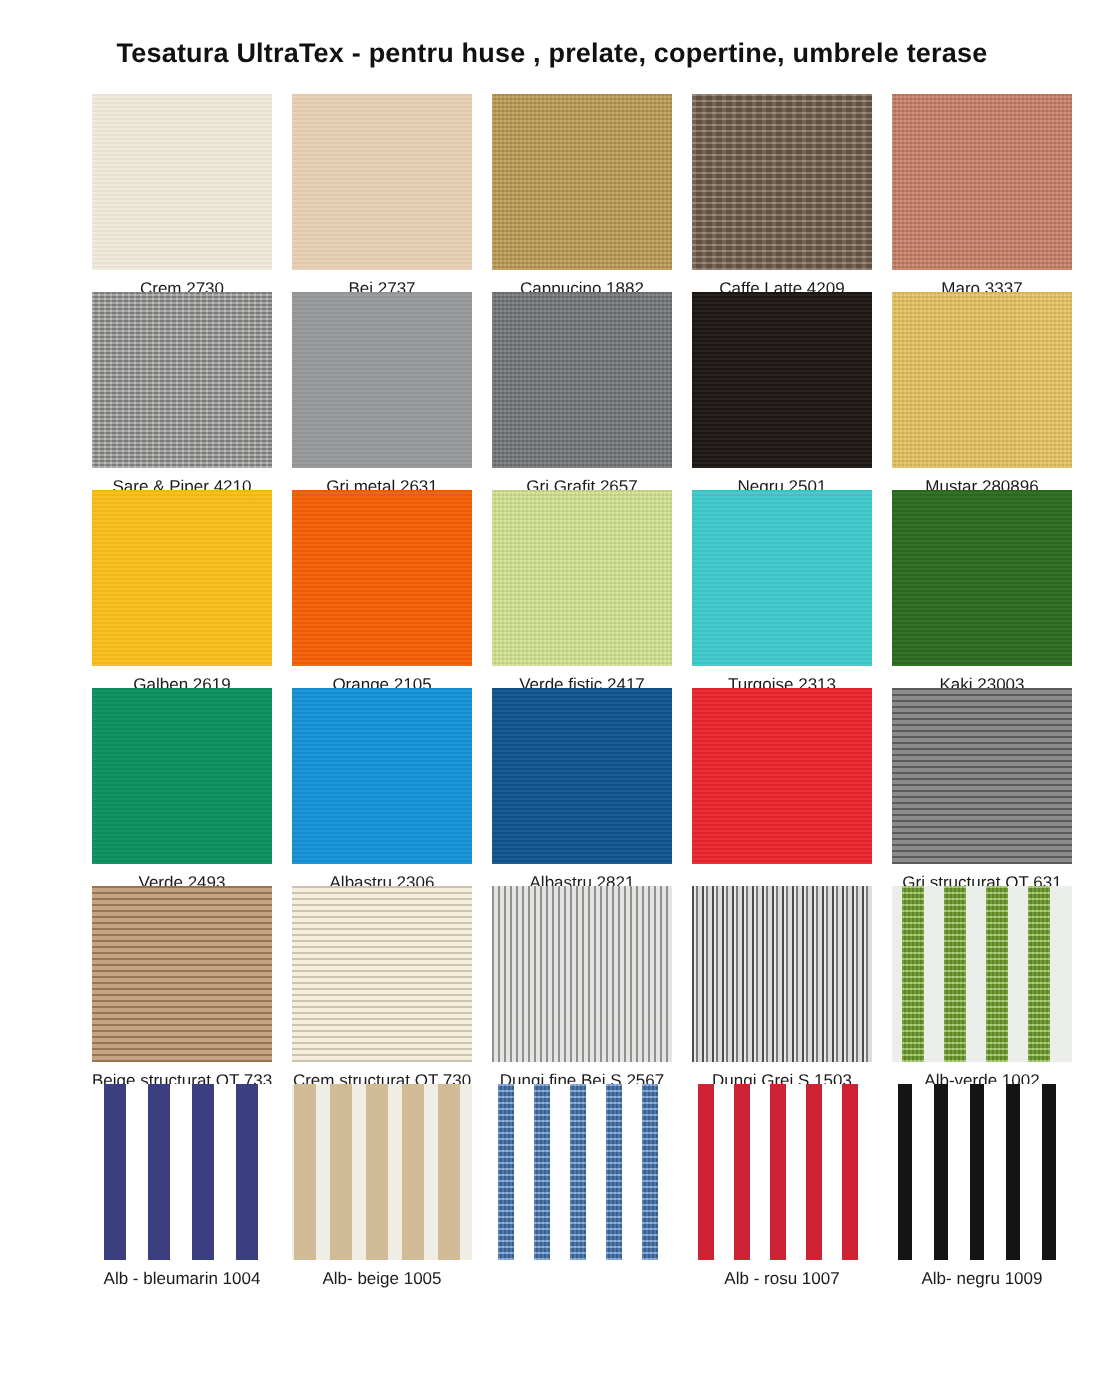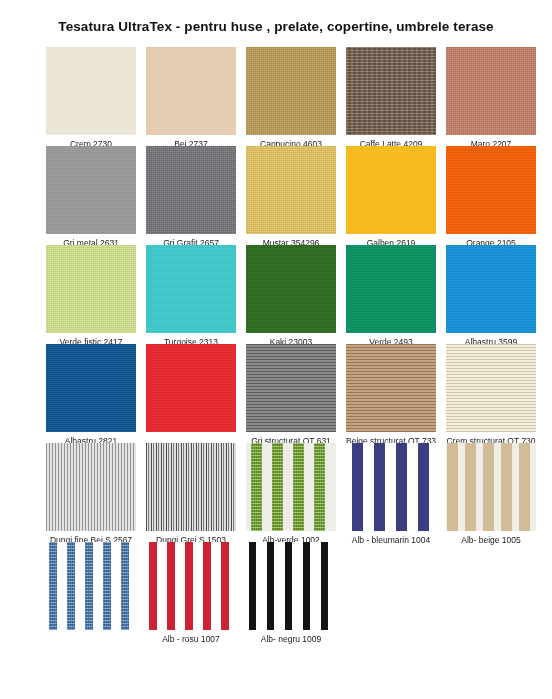--- a/index.html
+++ b/index.html
@@ -135,41 +135,49 @@
       <div class="cell">
         <div class="swatch tex-flat" style="background-color: rgb(239, 233, 218);"></div>
         <div class="label">Crem 2730</div>
       </div>
       <div class="cell">
         <div class="swatch tex-flat" style="background-color: rgb(231, 207, 178);"></div>
         <div class="label">Bej 2737</div>
       </div>
       <div class="cell">
         <div class="swatch tex-weave" style="background-color: rgb(184, 151, 79);"></div>
-        <div class="label">Cappucino 4603</div>
+        <div class="label">Cappucino 1882</div>
       </div>
       <div class="cell">
         <div class="swatch tex-slub" style="background-color: rgb(122, 99, 80);"></div>
         <div class="label">Caffe Latte 4209</div>
       </div>
       <div class="cell">
         <div class="swatch tex-weave" style="background-color: rgb(195, 122, 97);"></div>
-        <div class="label">Maro 2207</div>
+        <div class="label">Maro 3337</div>
+      </div>
+      <div class="cell">
+        <div class="swatch tex-coarse" style="background-color: rgb(155, 155, 153);"></div>
+        <div class="label">Sare &amp; Piper 4210</div>
       </div>
       <div class="cell">
         <div class="swatch tex-flat" style="background-color: rgb(151, 152, 154);"></div>
         <div class="label">Gri metal 2631</div>
       </div>
       <div class="cell">
         <div class="swatch tex-weave" style="background-color: rgb(109, 111, 114);"></div>
         <div class="label">Gri Grafit 2657</div>
       </div>
       <div class="cell">
+        <div class="swatch tex-flat" style="background-color: rgb(28, 23, 19);"></div>
+        <div class="label">Negru 2501</div>
+      </div>
+      <div class="cell">
         <div class="swatch tex-weave" style="background-color: rgb(226, 193, 90);"></div>
-        <div class="label">Mustar 354296</div>
+        <div class="label">Mustar 280896</div>
       </div>
       <div class="cell">
         <div class="swatch tex-flat" style="background-color: rgb(249, 189, 25);"></div>
         <div class="label">Galben 2619</div>
       </div>
       <div class="cell">
         <div class="swatch tex-flat" style="background-color: rgb(244, 95, 4);"></div>
         <div class="label">Orange 2105</div>
       </div>
       <div class="cell">
@@ -183,21 +191,21 @@
       <div class="cell">
         <div class="swatch tex-flat" style="background-color: rgb(44, 106, 29);"></div>
         <div class="label">Kaki 23003</div>
       </div>
       <div class="cell">
         <div class="swatch tex-flat" style="background-color: rgb(10, 144, 96);"></div>
         <div class="label">Verde 2493</div>
       </div>
       <div class="cell">
         <div class="swatch tex-flat" style="background-color: rgb(20, 144, 214);"></div>
-        <div class="label">Albastru 3599</div>
+        <div class="label">Albastru 2306</div>
       </div>
       <div class="cell">
         <div class="swatch tex-flat" style="background-color: rgb(16, 84, 143);"></div>
         <div class="label">Albastru 2821</div>
       </div>
       <div class="cell">
         <div class="swatch tex-flat" style="background-color: rgb(232, 37, 44);"></div>
       </div>
       <div class="cell">
         <div class="swatch tex-ribh" style="background-color: rgb(110, 110, 110);"></div>

